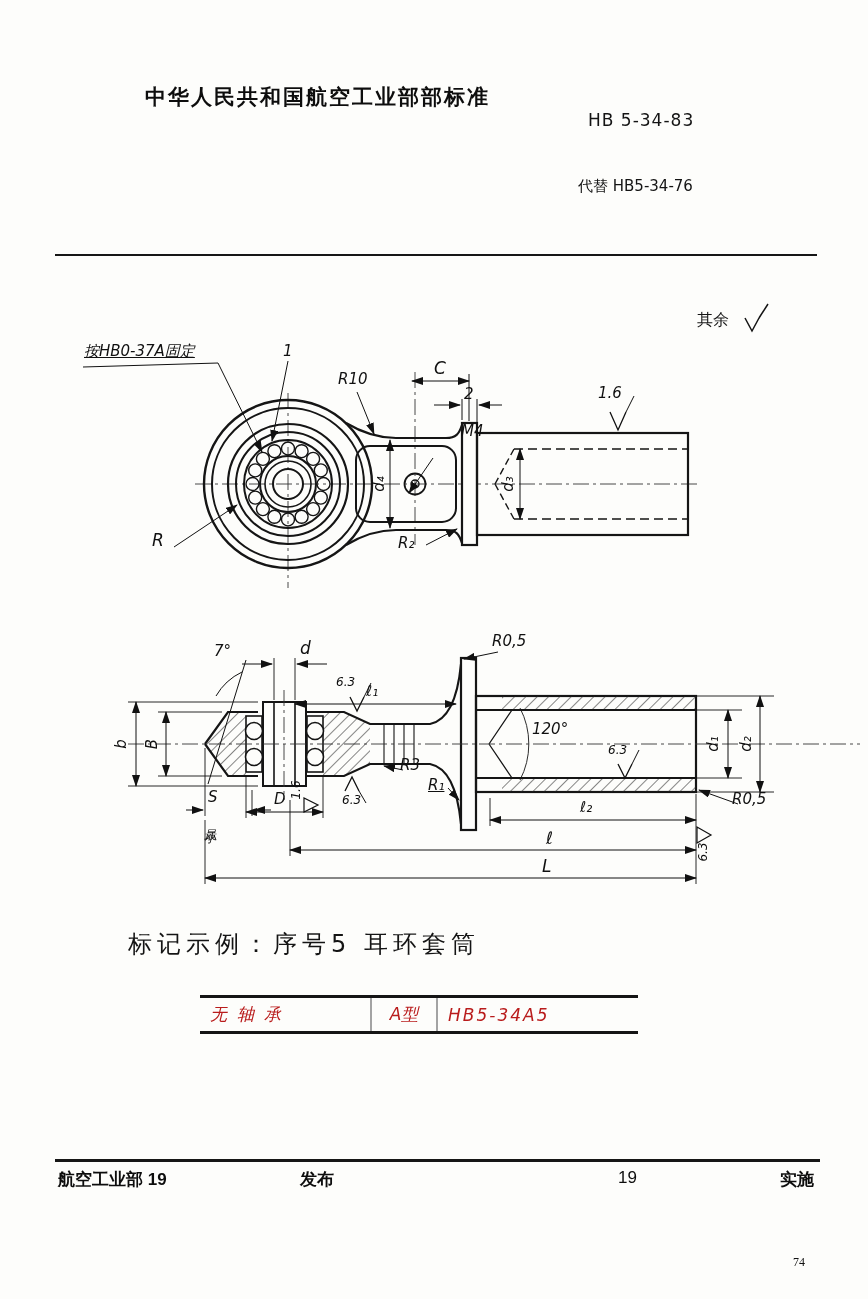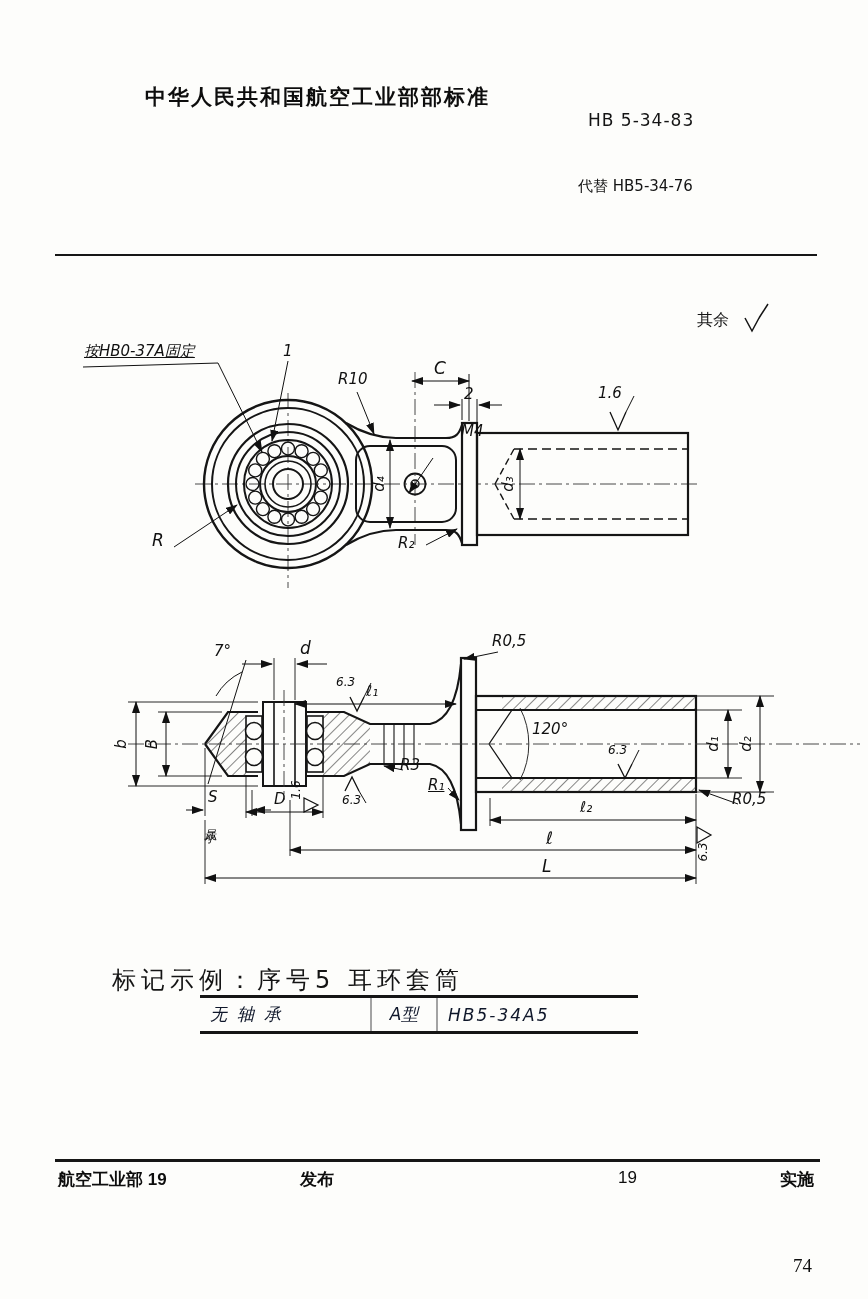--- a/index.html
+++ b/index.html
@@ -20,30 +20,30 @@
        font-size:15px;color:#101010;white-space:nowrap;line-height:1;}
   .lbl.big{font-size:17px;}
   .lbl.sm{font-size:12px;}
   .rot{transform:translate(-50%,-50%) rotate(-90deg);}
   .vert{writing-mode:vertical-rl;letter-spacing:2px;}
   .u{text-decoration:underline;}
   .mark-example{font-size:24px;letter-spacing:5px;}
   svg.draw{position:absolute;left:0;top:0;}
   
   .type-table{position:absolute;left:200px;top:995px;border-collapse:collapse;
-      font-family:"DejaVu Sans",sans-serif;font-style:italic;font-size:17px;color:#0f172a;}
+      font-family:"DejaVu Sans",sans-serif;font-style:italic;font-size:17px;color:#b91c1c;}
   .type-table td{border-left:2px solid #a3a3a3;padding:3px 10px;height:27px;}
   .type-table td:first-child{border-left:none;width:150px;letter-spacing:10px;}
   .type-table td.tcol{width:44px;text-align:center;}
   .type-table td.dcol{width:180px;letter-spacing:2px;}
   .type-table tr{border-top:2px solid #151515;}
   .type-table tr:first-child{border-top:3px solid #151515;}
   .type-table{border-bottom:3px solid #151515;}
   .footer-txt{font-size:17px;font-weight:bold;color:#0d0d0d;}
-  .pagenum{font-family:"Liberation Serif","DejaVu Serif",serif;font-size:19px;}
+  .pagenum{font-family:"Liberation Serif","DejaVu Serif",serif;font-size:12px;}
 </style>
 </head>
 <body>
 
 <div class="page">
 
   <div class="abs std-title" style="left:145px;top:83px;">中华人民共和国航空工业部部标准</div>
   <div class="abs hand docnum" style="left:588px;top:110px;">HB 5-34-83</div>
   <div class="abs hand replaces" style="left:578px;top:177px;">代替 HB5-34-76</div>
   <div class="rule" style="left:55px;top:254px;width:762px;height:2px;"></div>
@@ -250,21 +250,21 @@
   <span class="lbl" style="left:274px;top:792px;">D</span>
   <span class="lbl sm rot" style="left:296px;top:790px;">1.6</span>
   <span class="lbl sm" style="left:342px;top:794px;">6.3</span>
   <span class="lbl" style="left:400px;top:758px;">R3</span>
   <span class="lbl u" style="left:428px;top:778px;">R₁</span>
   <span class="lbl" style="left:580px;top:800px;">ℓ₂</span>
   <span class="lbl big" style="left:546px;top:830px;">ℓ</span>
   <span class="lbl big" style="left:542px;top:858px;">L</span>
   <span class="lbl sm rot" style="left:703px;top:852px;">6.3</span>
 
-  <div class="abs hand mark-example" style="left:112px;top:928px;margin-top:36px;">标记示例：序号5 耳环套筒</div>
+  <div class="abs hand mark-example" style="left:128px;top:928px;">标记示例：序号5 耳环套筒</div>
 
   <table class="type-table">
     <tbody>
         <tr>
       <td>无轴承</td>
       <td class="tcol">A型</td>
       <td class="dcol">HB5-34A5</td>
     </tr>
   </tbody>
     </table>

